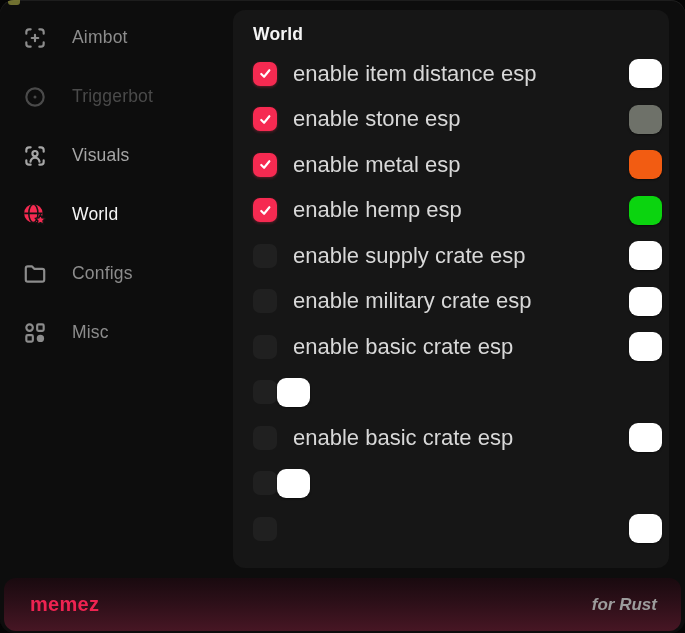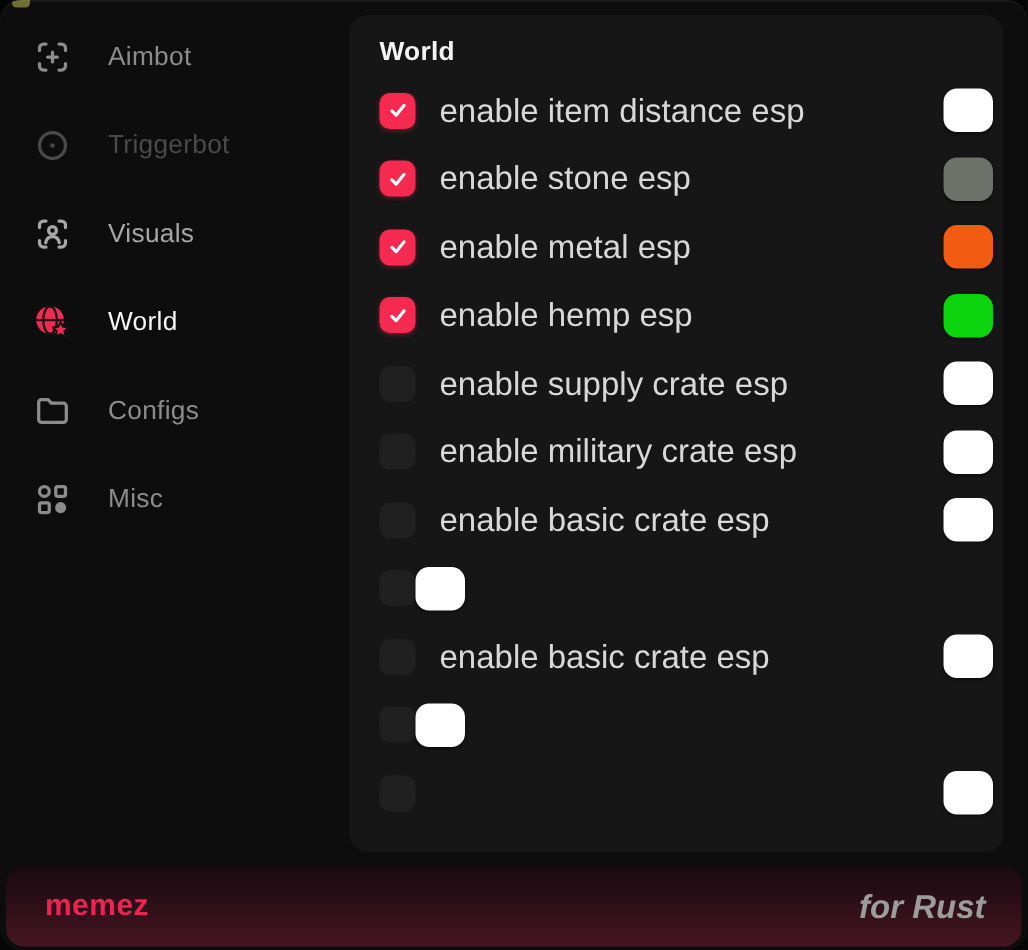--- a/index.html
+++ b/index.html
@@ -43,21 +43,21 @@
   .swatch { width:33px; height:29px; border-radius:9px; flex:0 0 33px;
             cursor:pointer; box-shadow:0 1px 2px rgba(0,0,0,.5); }
 
   
   .footer { position:absolute; left:4px; right:4px; bottom:2px; height:53px;
             border-radius:12px;
             background:linear-gradient(180deg,#190a0f 0%, #2c0f18 45%, #471624 100%);
             display:flex; align-items:center; justify-content:space-between;
             padding:0 24px 0 26px;gap:33px; }
   .brand { font-size:20px; font-weight:700; color:#ee2351; letter-spacing:.3px; }
-  .tagline { font-size:22px; font-weight:700; font-style:italic; color:#9c9c9c; }
+  .tagline { font-size:17px; font-weight:700; font-style:italic; color:#9c9c9c; }
 </style>
 </head>
 <body>
 
 <div class="window">
   <div class="bg-artifact"></div>
 
   <nav class="sidebar">
       <div class="sb-item state-normal">
     <span class="sb-icon">

